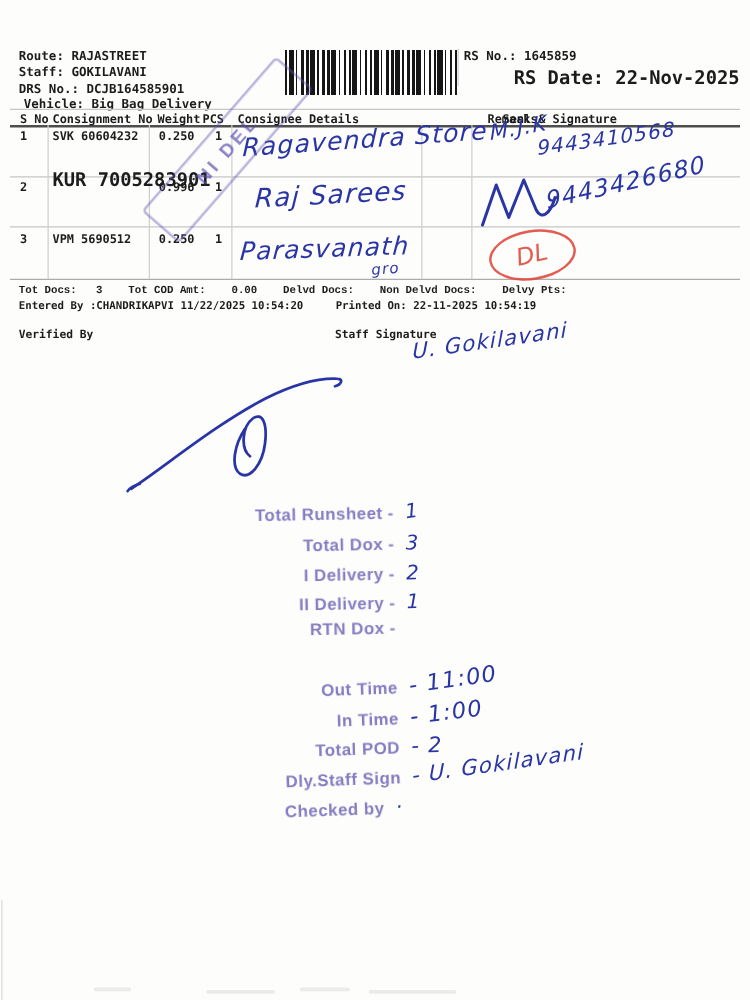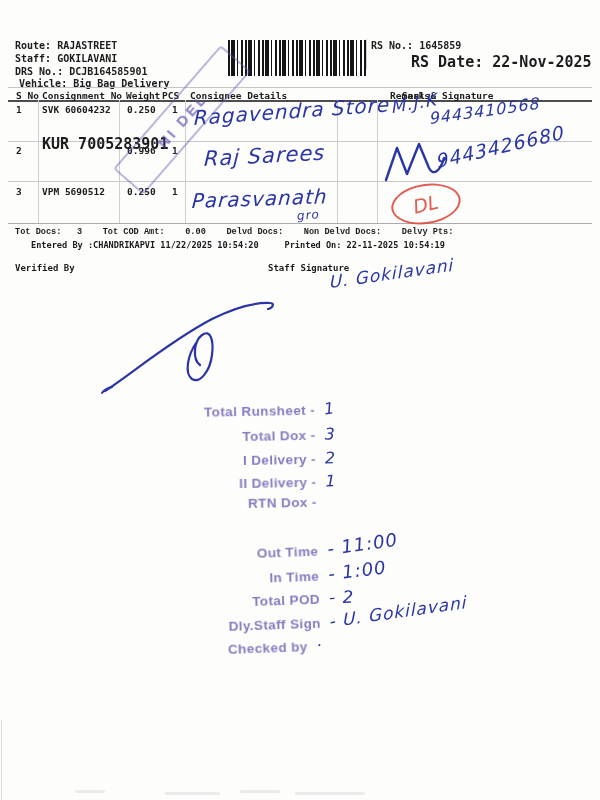--- a/index.html
+++ b/index.html
@@ -118,21 +118,21 @@
 
   <div class="red-circle">
     <span>DL</span>
   </div>
 
   <div class="ink-stamp">
     <span>NI DEL</span>
   </div>
 
   <div class="abs mono" style="left:15px;top:227px;font-size:8.6px;font-family:Liberation Mono, monospace;">Tot Docs:   3    Tot COD Amt:    0.00    Delvd Docs:    Non Delvd Docs:    Delvy Pts:</div>
-  <div class="abs mono" style="left:15px;top:240px;font-size:8.6px;margin-left:16px;">Entered By :CHANDRIKAPVI 11/22/2025 10:54:20     Printed On: 22-11-2025 10:54:19</div>
+  <div class="abs mono" style="left:15px;top:240px;font-size:8.6px;">Entered By :CHANDRIKAPVI 11/22/2025 10:54:20     Printed On: 22-11-2025 10:54:19</div>
   <div class="abs mono" style="left:15px;top:263px;font-size:9px;">Verified By</div>
   <div class="abs mono" style="left:268px;top:263px;font-size:9px;">Staff Signature</div>
   <div class="abs hand" style="left:330px;top:272px;font-size:17px;transform:rotate(-8deg) skewX(-8deg);">U. Gokilavani</div>
 
   <svg class="abs" style="left:100px;top:293px;" width="180" height="105" viewBox="0 0 180 105">
     <path d="M5,98 C30,82 70,48 112,26 C130,17 150,9 170,10 C175,10 173,15 168,16" fill="none" stroke="#2a35a5" stroke-width="2.2" stroke-linecap="round"></path>
     <path d="M96,50 C88,62 84,80 92,86 C100,91 110,78 112,62 C114,46 110,36 102,42 C94,48 92,66 100,72" fill="none" stroke="#2a35a5" stroke-width="2.2" stroke-linecap="round"></path>
     <path d="M2,100 C4,97 8,95 12,94" fill="none" stroke="#2a35a5" stroke-width="2" stroke-linecap="round"></path>
   </svg>
 

